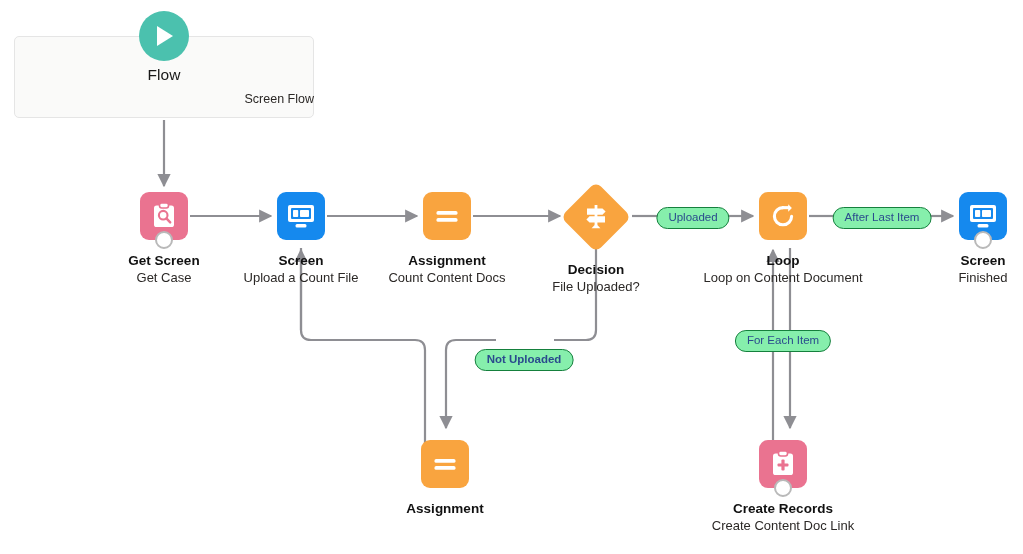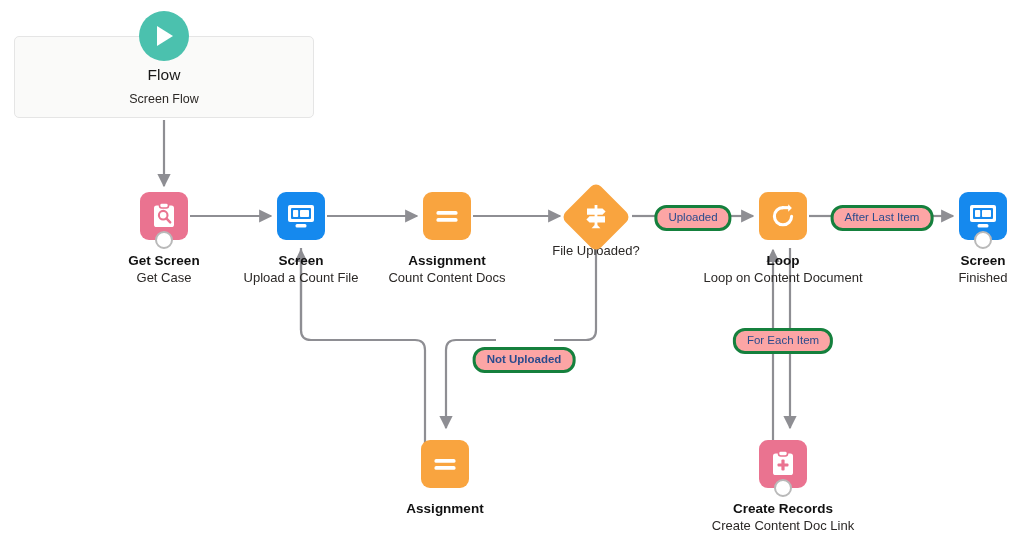--- a/index.html
+++ b/index.html
@@ -49,21 +49,21 @@
     width: 300px;
     text-align: center;
     font-size: 15.5px;
     color: #181818;
     letter-spacing: .1px;
   }
   .start-sub {
     position: absolute;
     left: 14px; top: 92px;
     width: 300px;
-    text-align: center;
+    text-align: right;
     font-size: 12.5px;
     color: #2b2826;
   }
 
   
   .node {
     position: absolute;
     width: 160px;
     margin-left: -80px;
     text-align: center;
@@ -109,22 +109,22 @@
   .node .label {
     font-size: 13px;
     color: #2b2826;
     line-height: 17px;
   }
 
   
   .pill {
     position: absolute;
     transform: translate(-50%, -50%);
-    background: #fca5a5;
-    border: 3px solid #15803d;
+    background: #86efac;
+    border: 1px solid #15803d;
     border-radius: 12px;
     padding: 3px 11px 4px;
     font-size: 11.5px;
     color: #2a4b8d;
     white-space: nowrap;
     z-index: 5;
     line-height: 13px;
   }
 </style>
 </head>
@@ -220,20 +220,21 @@
       </div>
       <div class="node diamond" style="left: 596px; top: 192px;">
         <div class="chip" style="background: rgb(249, 164, 63); color: rgb(249, 164, 63);">
           <svg width="30" height="30" viewBox="0 0 30 30">
         <rect x="13.6" y="3" width="2.8" height="20" fill="#ffffff"></rect>
         <path d="M6 6.4 H21.5 L24.6 9.6 L21.5 12.8 H6 Z" fill="#ffffff"></path>
         <path d="M24 14.2 H8.5 L5.4 17.4 L8.5 20.6 H24 Z" fill="#ffffff"></path>
         <path d="M10.6 26.2 L15 21.6 L19.4 26.2 Z" fill="#ffffff"></path>
       </svg>
         </div>
+        <div class="name">Decision</div>
         <div class="label">File Uploaded?</div>
       </div>
       <div class="node" style="left: 783px; top: 192px;">
         <div class="chip" style="background: rgb(249, 164, 63); color: rgb(249, 164, 63);">
           <svg width="30" height="30" viewBox="0 0 30 30">
         <path d="M15 6.6 A8.6 8.6 0 1 0 23.6 15.2" fill="none" stroke="#ffffff" stroke-width="3.1" stroke-linecap="round"></path>
         <path d="M20.2 3.3 L23.9 7.0 L20.2 10.7 Z" fill="#ffffff"></path>
         <rect x="14" y="5.1" width="8" height="3.1" fill="#ffffff"></rect>
       </svg>
         </div>

